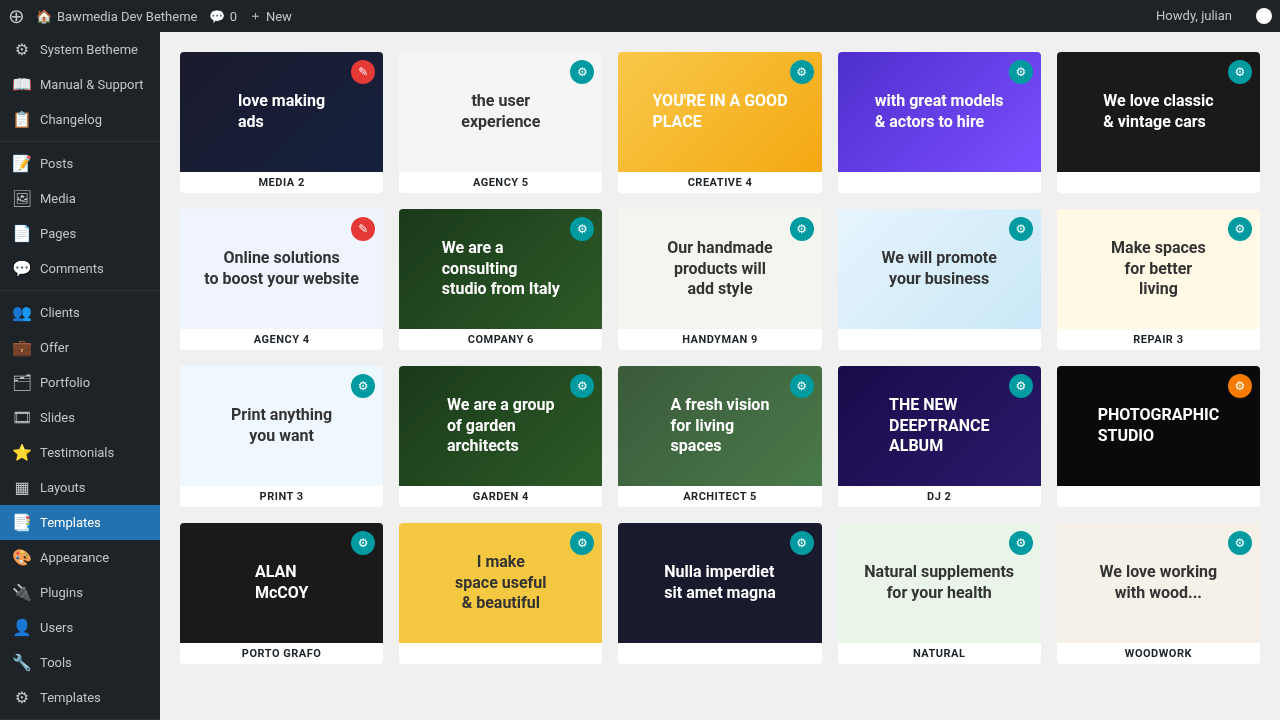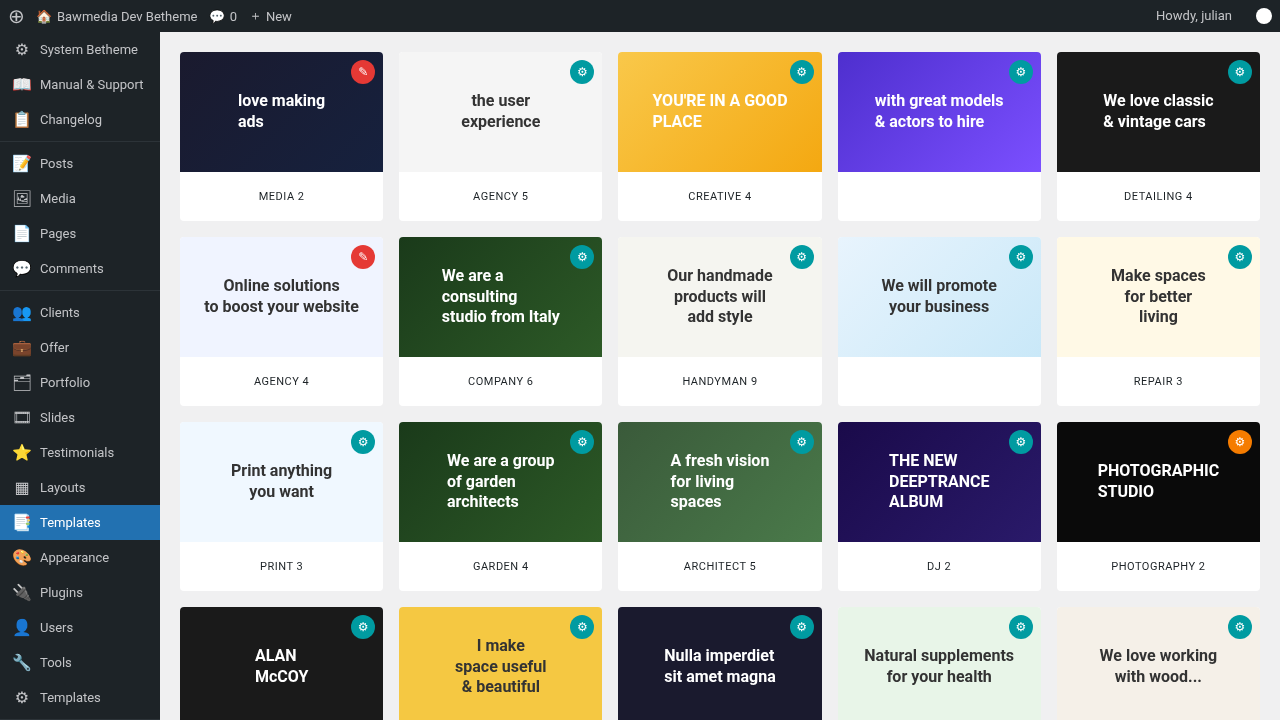--- a/index.html
+++ b/index.html
@@ -95,23 +95,23 @@
       font-size: 12px;
       color: #fff;
       z-index: 2;
     }
     .badge-teal { background: #009ba1; }
     .badge-red { background: #e53935; }
     .badge-orange { background: #f57c00; }
     .template-name {
       text-align: center;
       font-size: 11px;
-      font-weight: 400;
+      font-weight: 700;
       color: #1d2327;
-      padding: 18px 4px;
+      padding: 4px 4px;
       letter-spacing: 0.5px;
     }
 
     
     .thumb-media2 { background: linear-gradient(135deg, #1a1a2e 0%, #16213e 100%); display:flex; align-items:center; justify-content:center; }
     .thumb-agency5 { background: #f5f5f5; display:flex; align-items:center; justify-content:center; }
     .thumb-creative4 { background: linear-gradient(135deg, #f9c84a 0%, #f4a811 100%); display:flex; align-items:center; justify-content:center; }
     .thumb-model3 { background: linear-gradient(135deg, #4e2fce 0%, #7b4fff 100%); display:flex; align-items:center; justify-content:center; }
     .thumb-detailing4 { background: #1a1a1a; display:flex; align-items:center; justify-content:center; }
     .thumb-agency4 { background: #f0f4ff; display:flex; align-items:center; justify-content:center; }
@@ -272,21 +272,20 @@
           <div class="badge-teal template-badge">⚙</div>
           <div class="thumb-text">with great models<br>&amp; actors to hire</div>
         </div>
       </div>
 
       <div class="template-card">
         <div class="template-thumb thumb-detailing4">
           <div class="badge-teal template-badge">⚙</div>
           <div class="thumb-text">We love classic<br>&amp; vintage cars</div>
         </div>
-        <div class="template-name">DETAILING 4</div>
       </div>
 
       <div class="template-card">
         <div class="template-thumb thumb-agency4">
           <div class="badge-red template-badge">✎</div>
           <div class="thumb-text-dark">Online solutions<br>to boost your website</div>
         </div>
         <div class="template-name">AGENCY 4</div>
       </div>
 
@@ -351,21 +350,20 @@
           <div class="thumb-text">THE NEW<br>DEEPTRANCE<br>ALBUM</div>
         </div>
         <div class="template-name">DJ 2</div>
       </div>
 
       <div class="template-card">
         <div class="template-thumb thumb-photography2">
           <div class="badge-orange template-badge">⚙</div>
           <div class="thumb-text">PHOTOGRAPHIC<br>STUDIO</div>
         </div>
-        <div class="template-name">PHOTOGRAPHY 2</div>
       </div>
 
       <div class="template-card">
         <div class="template-thumb thumb-bottom1">
           <div class="badge-teal template-badge">⚙</div>
           <div class="thumb-text">ALAN<br>McCOY</div>
         </div>
         <div class="template-name">PORTO GRAFO</div>
       </div>
 

